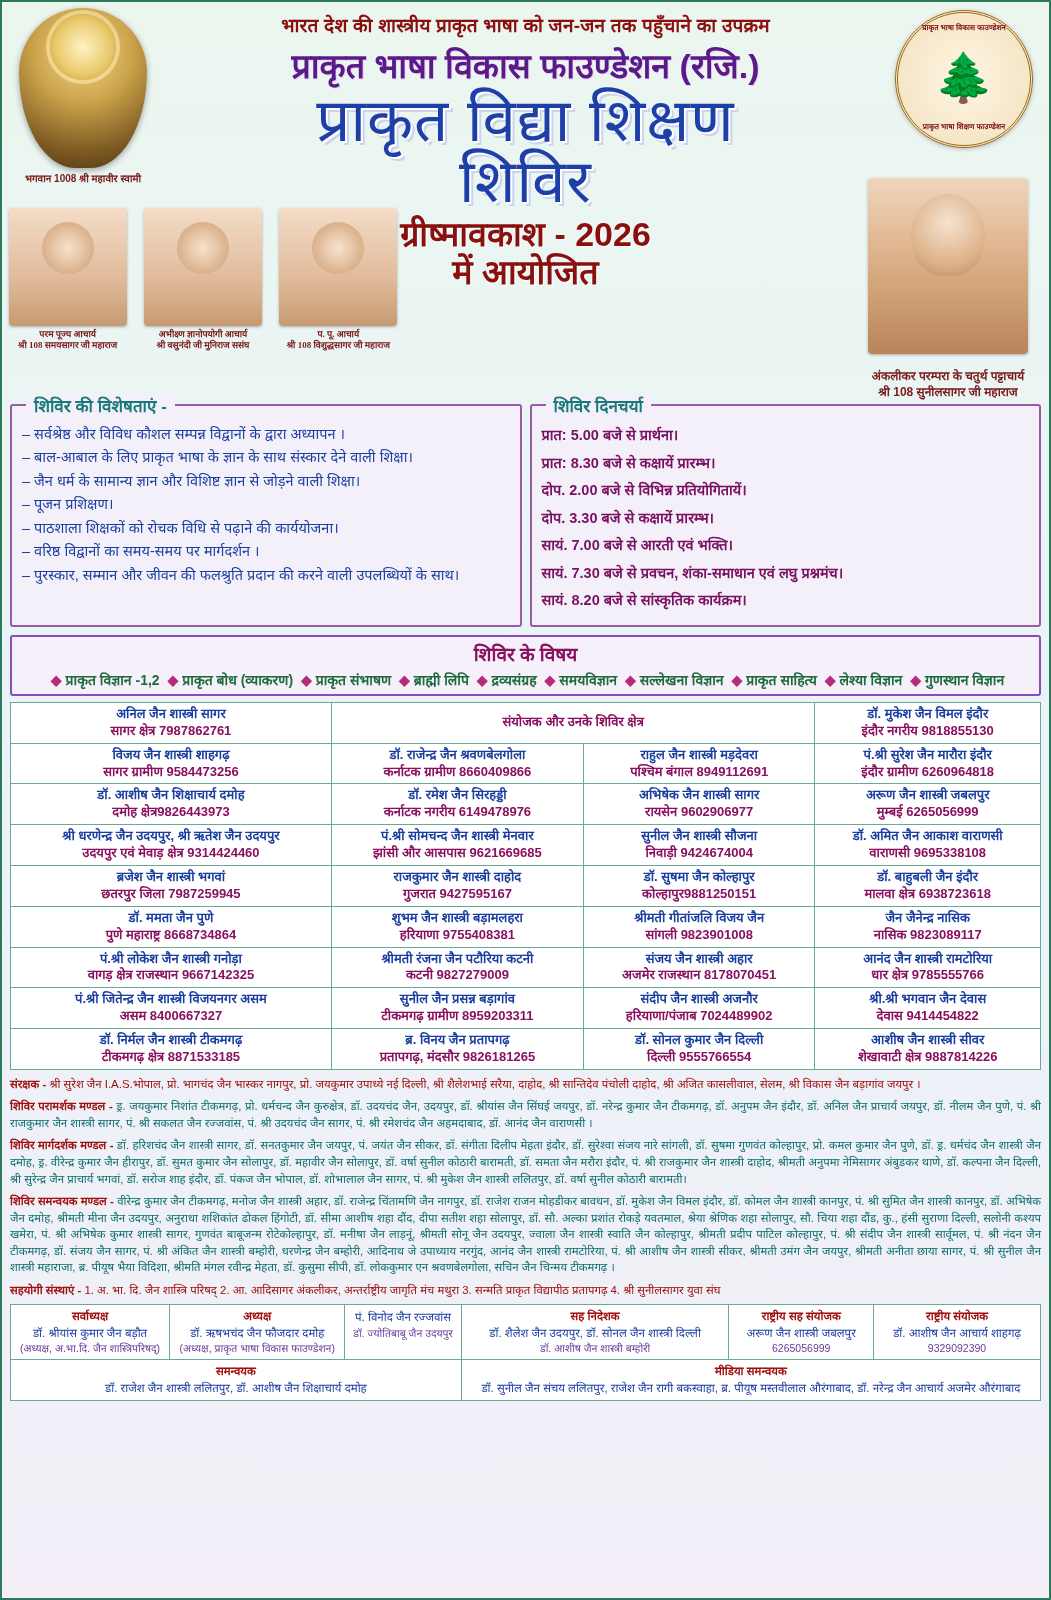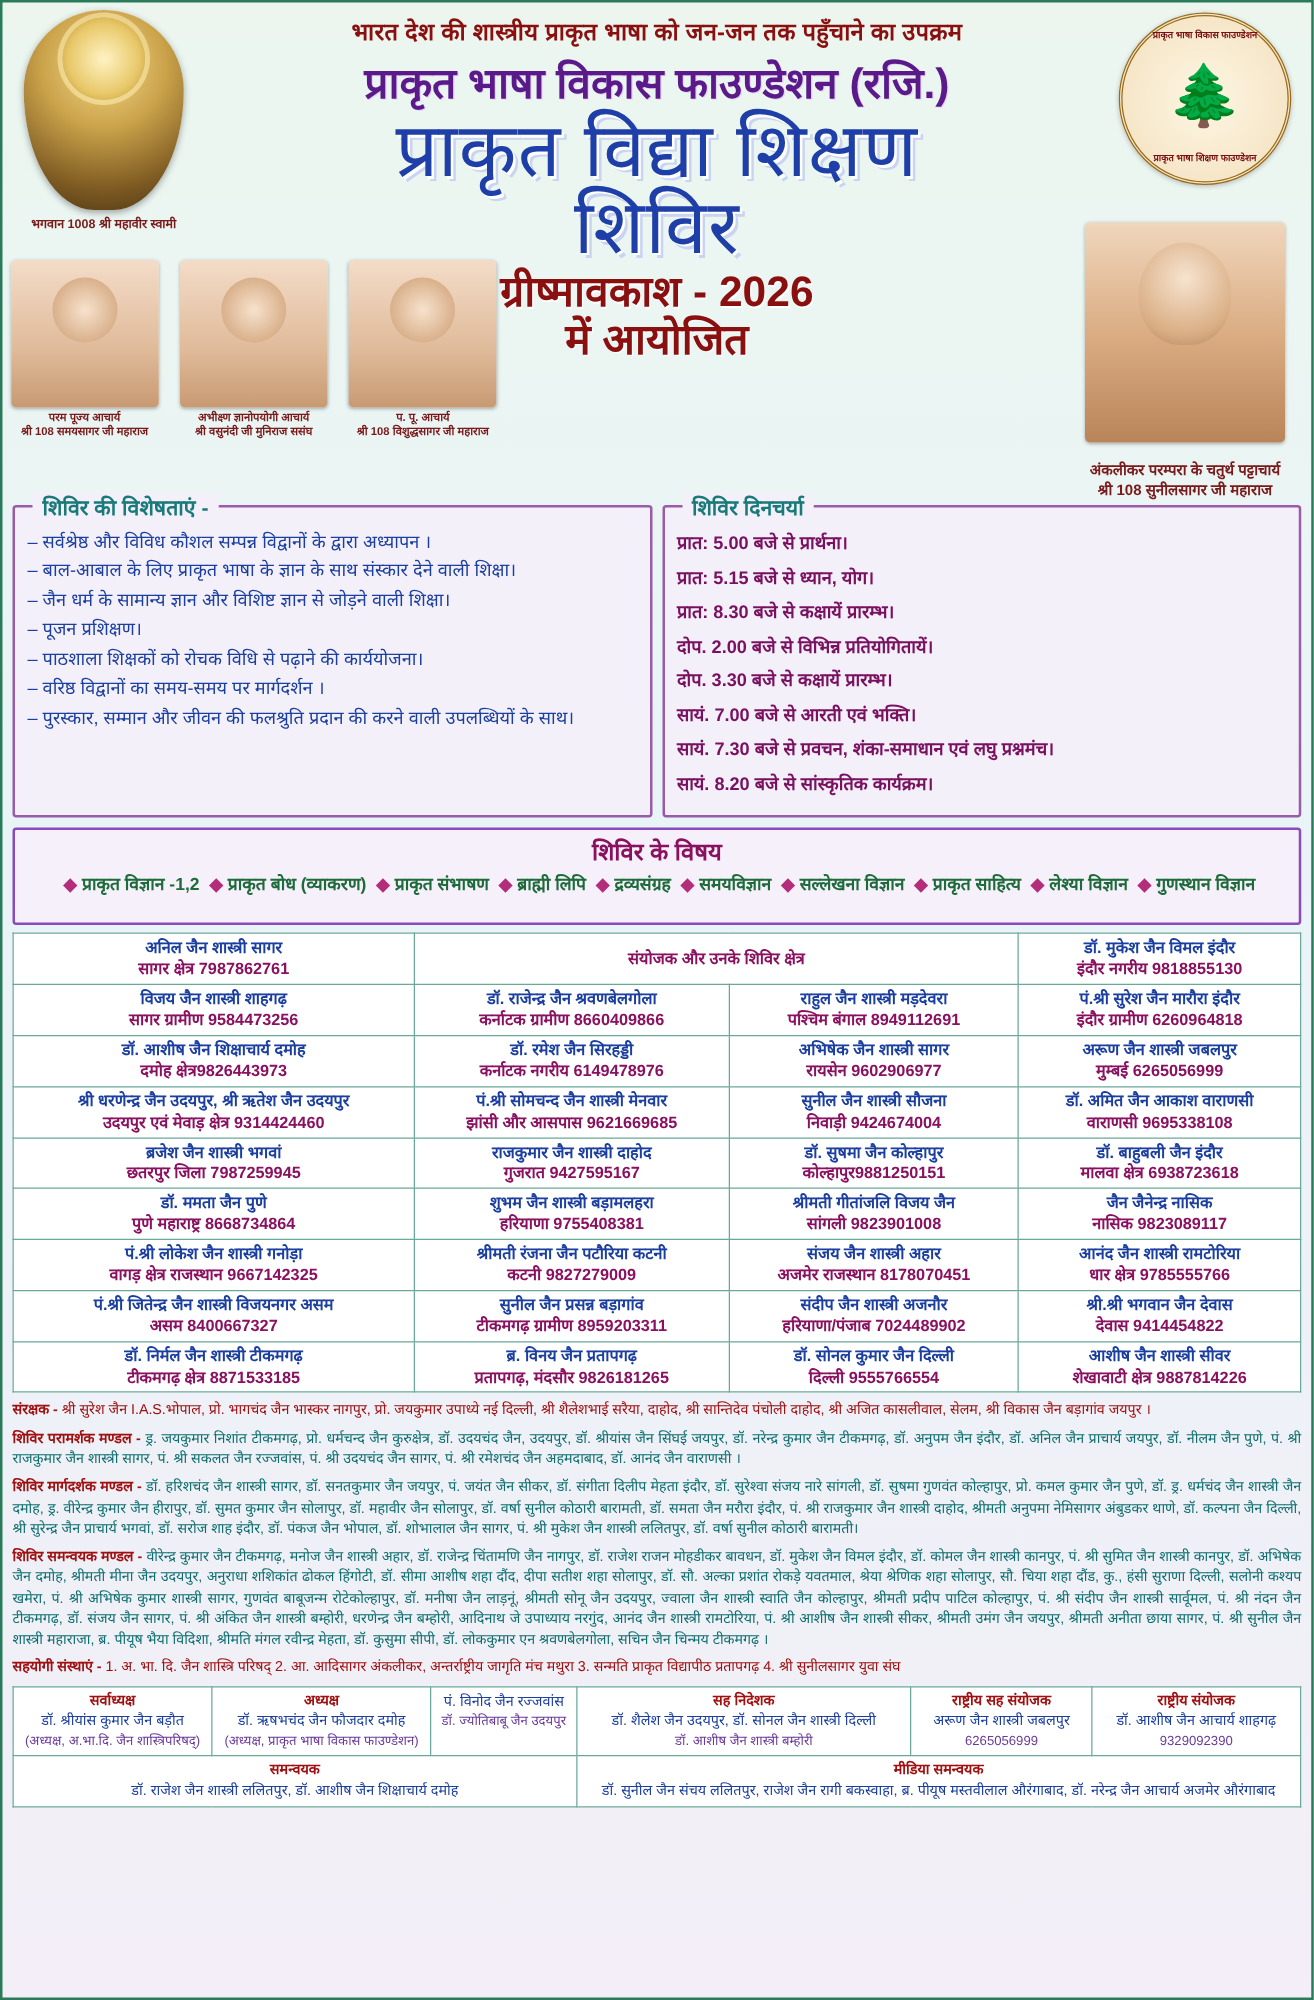--- a/index.html
+++ b/index.html
@@ -91,21 +91,21 @@
     font-size:48px;color:#2e6b2e;line-height:1;
   }
   .logo-txt{
     position:absolute;left:0;right:0;bottom:14px;font-size:7.5px;color:#7a1010;font-weight:bold;
   }
   .logo-top-txt{
     position:absolute;left:0;right:0;top:9px;font-size:7.5px;color:#7a1010;font-weight:bold;
   }
   
   .monks{
-    position:absolute;left:6px;top:206px;width:390px;display:flex;gap:16px;
+    position:absolute;left:6px;top:206px;width:390px;display:flex;gap:16px;font-family:Liberation Serif, serif;
   }
   .monk{width:125px;text-align:center;}
   .monk-ph{
     width:118px;height:118px;margin:0 auto;border-radius:4px;
     background:linear-gradient(180deg,#f3dcc8 0%,#e0bb9a 60%,#c79a73 100%);
     position:relative;box-shadow:0 1px 3px rgba(0,0,0,.3);
   }
   .monk-ph:after{
     content:"";position:absolute;left:50%;top:14px;transform:translateX(-50%);
     width:52px;height:52px;border-radius:50%;
@@ -142,21 +142,21 @@
   }
   .feature{
     color:#1b3fa0;font-size:14.5px;line-height:1.55;margin:1px 0;
     padding-left:14px;text-indent:-14px;
   }
   .routine{
     color:#7a1060;font-size:14.5px;line-height:1.9;font-weight:bold;
   }
 
   
-  .subjects-wrap{margin:8px 8px 0 8px;border:2px solid #8a4bbd;border-radius:3px;background:#f6f0fb;padding:4px 6px 22px;}
+  .subjects-wrap{margin:8px 8px 0 8px;border:2px solid #8a4bbd;border-radius:3px;background:#f6f0fb;padding:4px 6px 5px;}
   .subjects-title{text-align:center;color:#8a1060;font-size:19px;font-weight:bold;}
   .subjects-list{
     text-align:center;color:#1d6b3a;font-size:14px;font-weight:bold;margin-top:3px;
   }
   .subjects-list span{white-space:nowrap;}
   .subjects-list .sep{color:#b32d7a;margin:0 4px;}
 
   
   .coord{
     margin:6px 8px 0 8px;border:1px solid #2f7f6a;border-collapse:collapse;width:calc(100% - 16px);
@@ -266,21 +266,20 @@
       <div class="feature">– बाल-आबाल के लिए प्राकृत भाषा के ज्ञान के साथ संस्कार देने वाली शिक्षा।</div>
       <div class="feature">– जैन धर्म के सामान्य ज्ञान और विशिष्ट ज्ञान से जोड़ने वाली शिक्षा।</div>
       <div class="feature">– पूजन प्रशिक्षण।</div>
       <div class="feature">– पाठशाला शिक्षकों को रोचक विधि से पढ़ाने की कार्ययोजना।</div>
       <div class="feature">– वरिष्ठ विद्वानों का समय-समय पर मार्गदर्शन ।</div>
       <div class="feature">– पुरस्कार, सम्मान और जीवन की फलश्रुति प्रदान की करने वाली उपलब्धियों के साथ।</div>
     </div>
     <div class="box">
       <div class="box-title">शिविर दिनचर्या</div>
       <div class="routine">प्रात: 5.00 बजे से प्रार्थना।</div>
-      <div class="routine">प्रात: 5.15 बजे से ध्यान, योग।</div>
       <div class="routine">प्रात: 8.30 बजे से कक्षायें प्रारम्भ।</div>
       <div class="routine">दोप. 2.00 बजे से विभिन्न प्रतियोगितायें।</div>
       <div class="routine">दोप. 3.30 बजे से कक्षायें प्रारम्भ।</div>
       <div class="routine">सायं. 7.00 बजे से आरती एवं भक्ति।</div>
       <div class="routine">सायं. 7.30 बजे से प्रवचन, शंका-समाधान एवं लघु प्रश्नमंच।</div>
       <div class="routine">सायं. 8.20 बजे से सांस्कृतिक कार्यक्रम।</div>
     </div>
   </div>
 
   <div class="subjects-wrap">

